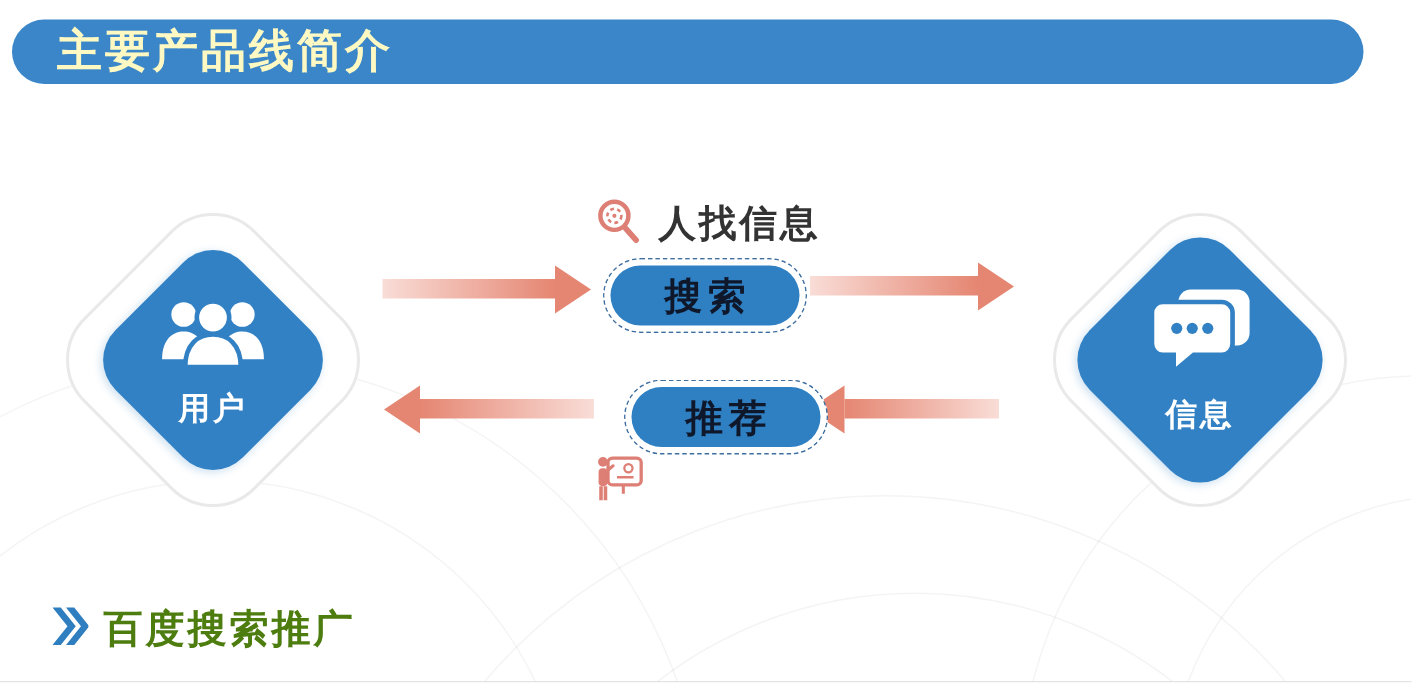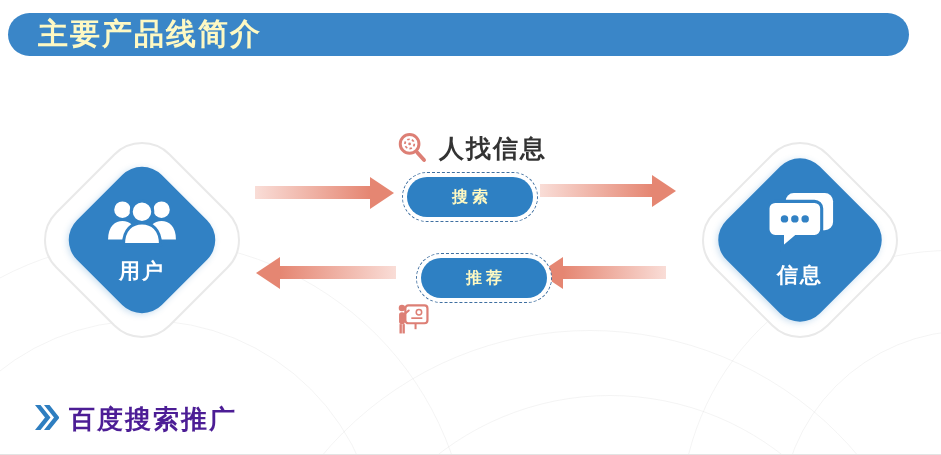--- a/index.html
+++ b/index.html
@@ -49,21 +49,21 @@
   .pill-outer {
     position:absolute; width:136px; height:50px;
     border:1px dashed #3f6fa0; border-radius:26px; padding:4px; background:#ffffff;
   }
   .pill-search { left:402px; top:172px; }
   .pill-reco   { left:416px; top:253px; }
   .pill-inner {
     width:100%; height:100%; background:#2e80c3; border-radius:21px;
     display:flex; align-items:center; justify-content:center;
   }
-  .pill-label { color:#fef9c3; font-size:16px; font-weight:bold; letter-spacing:4px; text-indent:4px; }
+  .pill-label { color:#0f172a; font-size:25px; font-weight:bold; letter-spacing:4px; text-indent:4px; }
 
   
   .arrow { position:absolute; height:13px; }
   .arrow-right { background:linear-gradient(to right,#f9ddd7,#e58672); }
   .arrow-right::after {
     content:""; position:absolute; left:100%; top:50%; transform:translateY(-50%);
     width:0; height:0; border-top:16px solid transparent; border-bottom:16px solid transparent;
     border-left:24px solid #e58672;
   }
   .arrow-left { background:linear-gradient(to left,#f9ddd7,#e58672); }
@@ -75,21 +75,21 @@
   .ar-a { left:255px; top:186px; width:115px; }
   .ar-b { left:540px; top:184px; width:112px; }
   .ar-c { left:280px; top:266px; width:116px; }
   .ar-d { left:563px; top:266px; width:103px; }
 
   
   .footer-line {
     position:absolute; left:35px; top:402px;
     display:flex; align-items:center; gap:10px;
   }
-  .footer-text { color:#4c1d95; font-size:26px; font-weight:bold; letter-spacing:2px;font-family:Liberation Serif, serif; }
+  .footer-text { color:#4d7c0f; font-size:26px; font-weight:bold; letter-spacing:2px;font-family:Liberation Serif, serif; }
 </style>
 </head>
 <body>
 
 <div class="stage">
 
   <div>
     <div class="arc" style="left:-90px;  top:320px; width:470px; height:470px;"></div>
     <div class="arc" style="left:-170px; top:240px; width:640px; height:640px;"></div>
     <div class="arc" style="left:240px;  top:330px; width:700px; height:700px;"></div>

